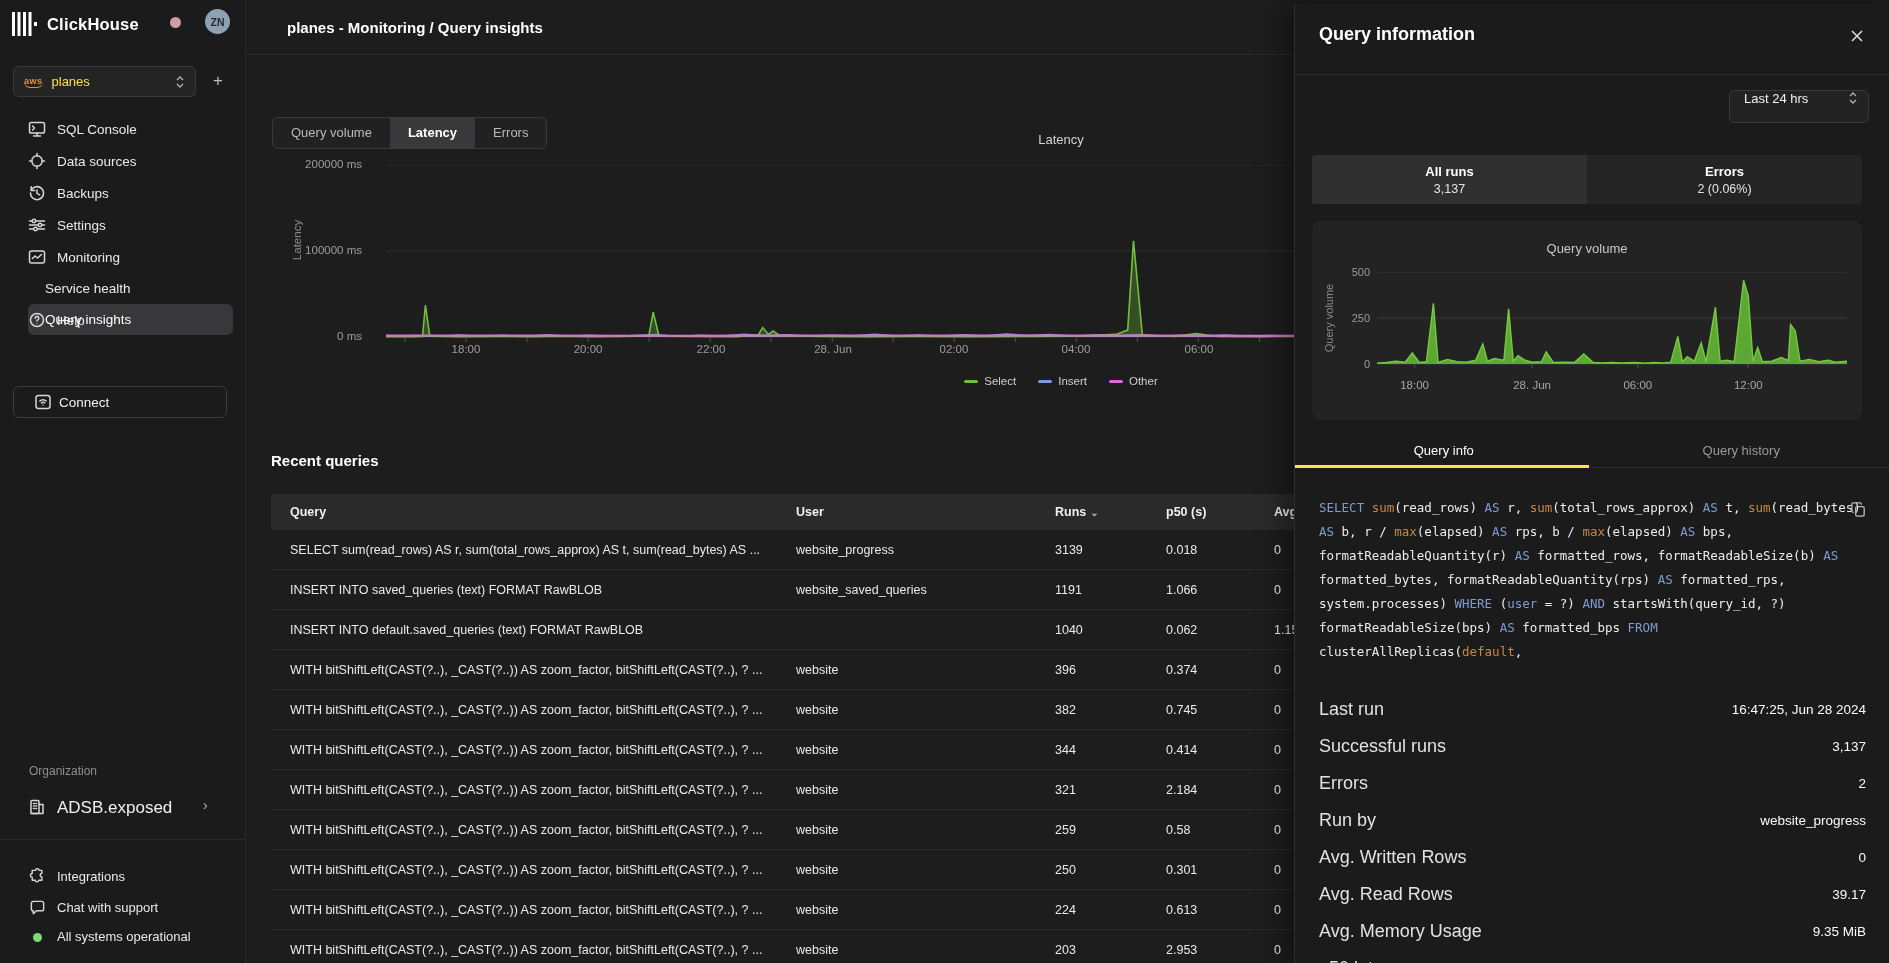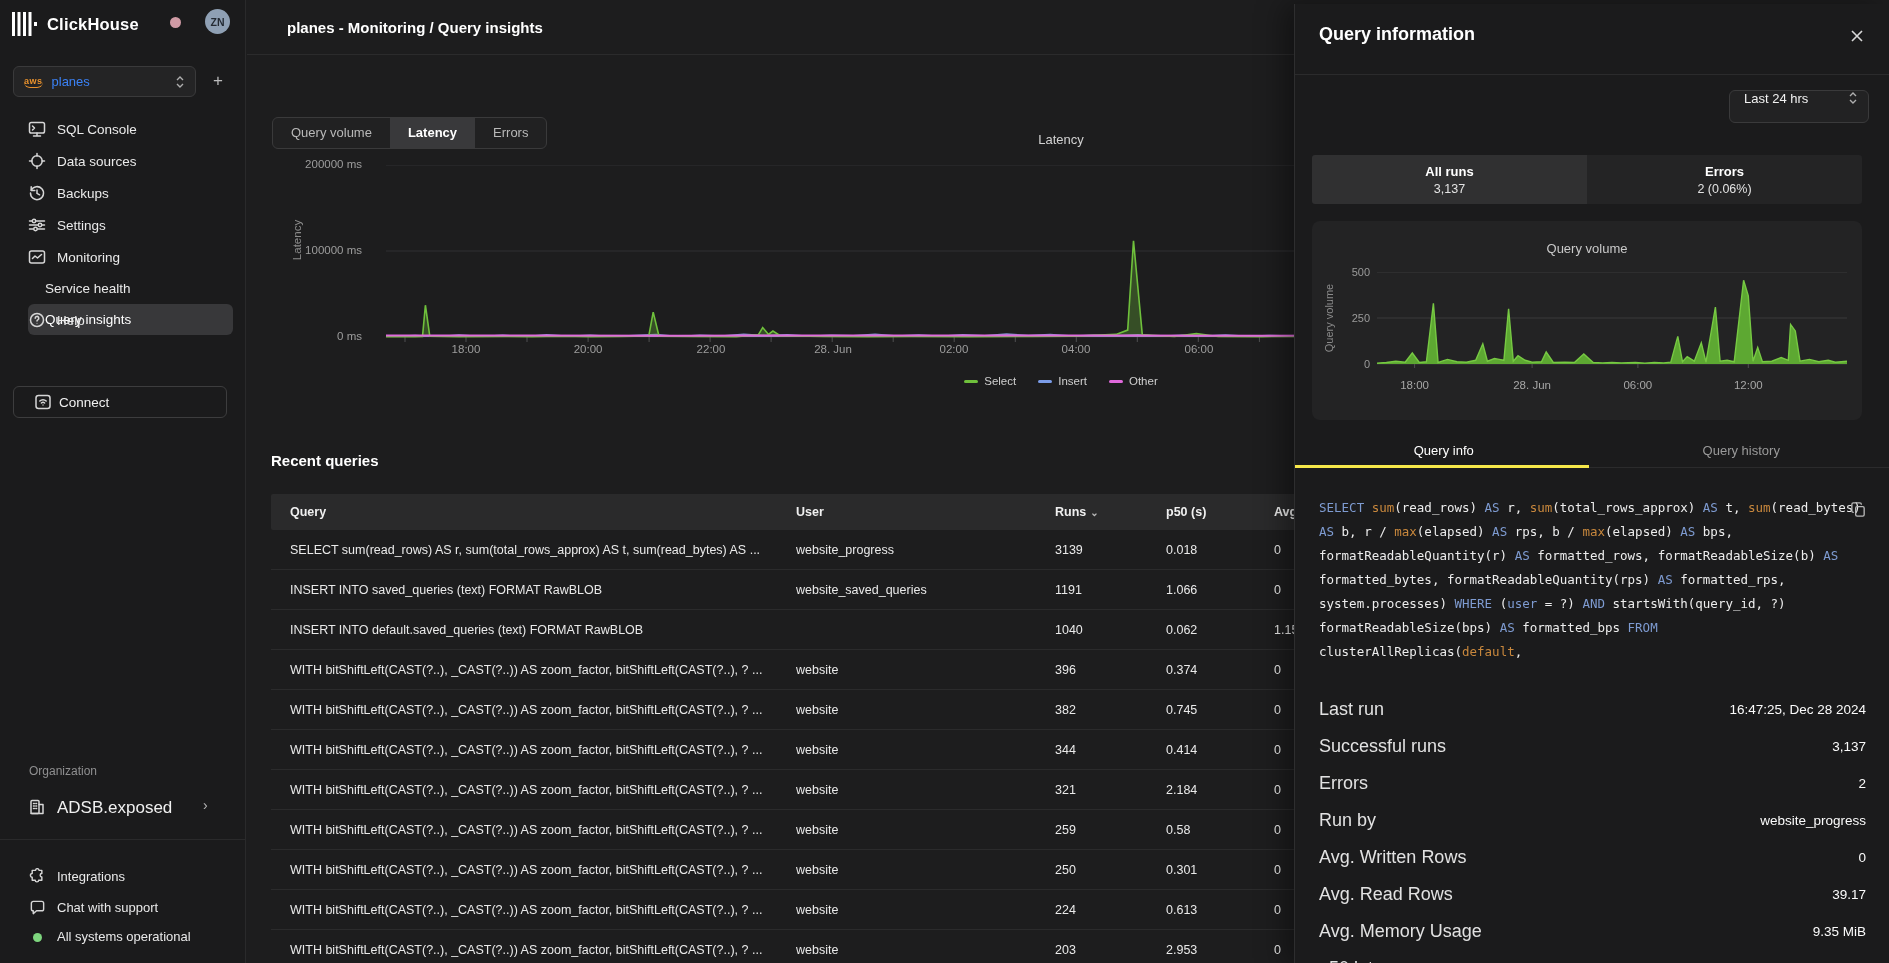--- a/index.html
+++ b/index.html
@@ -9,21 +9,21 @@
 
   
   .sidebar { position:absolute; left:0; top:0; width:246px; height:963px; background:#1b1b1c; border-right:1px solid #2a2a2b; }
   .brand-row { position:absolute; left:12px; top:10px; height:28px; display:flex; align-items:center; }
   .brand-logo { width:27px; height:24px; }
   .brand-name { margin-left:8px; font-size:16.5px; font-weight:700; color:#fff; letter-spacing:.2px; }
   .notif-dot { position:absolute; left:170px; top:17px; width:11px; height:11px; border-radius:50%; background:#d09ba5; }
   .avatar { position:absolute; left:205px; top:9px; width:25px; height:25px; border-radius:50%; background:#8fa0b4; color:#242a33; font-size:10.5px; font-weight:700; display:flex; align-items:center; justify-content:center; }
   .svc-select { position:absolute; left:13px; top:66px; width:183px; height:31px; background:#242425; border:1px solid #3a3a3b; border-radius:6px; display:flex; align-items:center; padding:0 10px; cursor:pointer; }
   .aws-mark { font-size:9px; font-weight:700; color:#e8912d; letter-spacing:.5px; border-bottom:1.5px solid #e8912d; border-radius:0 0 6px 6px; padding-bottom:1px; }
-  .svc-name { margin-left:9px; font-size:13px; color:#3b82f6; flex:1; }
+  .svc-name { margin-left:9px; font-size:13px; color:#fde047; flex:1; }
   .updown { color:#aeaeae; }
   .add-service { position:absolute; left:206px; top:69px; width:24px; height:24px; color:#bdbdbd; font-size:17px; display:flex; align-items:center; justify-content:center; cursor:pointer; }
   .nav { position:absolute; left:0; top:113px; width:246px; }
   .nav-item { position:relative; height:32px; display:flex; align-items:center; cursor:pointer; }
   .nav-item .ico { position:absolute; left:28px; width:18px; height:18px; display:flex; align-items:center; justify-content:center; }
   .nav-item .lbl { position:absolute; left:57px; font-size:13.5px; color:#eaeaea; }
   .nav-sub { height:31px; }
   .nav-sub .lbl { left:45px; }
   .nav-selected { position:absolute; left:28px; right:13px; height:31px; background:#38383a; border-radius:6px; }
   .nav-selected .lbl { left:17px; color:#fff; }
@@ -458,21 +458,21 @@
         <div class="code-line"><span class="tok-pl">formatReadableSize(bps) </span><span class="tok-kw">AS </span><span class="tok-pl">formatted_bps </span><span class="tok-kw">FROM </span><span class="tok-pl">clusterAllReplicas(</span><span class="tok-fn">default</span><span class="tok-pl">,</span></div>
       </div>
     <svg class="copy-btn" viewBox="0 0 18 18">
       <rect x="6" y="6" width="9" height="10" rx="1.5" stroke="#b9b9b9" fill="none" stroke-width="1.4"></rect>
       <path d="M4 12 L3.5 12 a1.5 1.5 0 0 1 -1.5 -1.5 V3.5 A1.5 1.5 0 0 1 3.5 2 h7 a1.5 1.5 0 0 1 1.5 1.5 V4" stroke="#b9b9b9" fill="none" stroke-width="1.4"></path>
     </svg>
 
     <div class="stats">
         <div class="stat-row">
           <span class="stat-lab">Last run</span>
-          <span class="stat-val">16:47:25, Dec 28 2024</span>
+          <span class="stat-val">16:47:25, Jun 28 2024</span>
         </div>
         <div class="stat-row">
           <span class="stat-lab">Successful runs</span>
           <span class="stat-val">3,137</span>
         </div>
         <div class="stat-row">
           <span class="stat-lab">Errors</span>
           <span class="stat-val">2</span>
         </div>
         <div class="stat-row">

